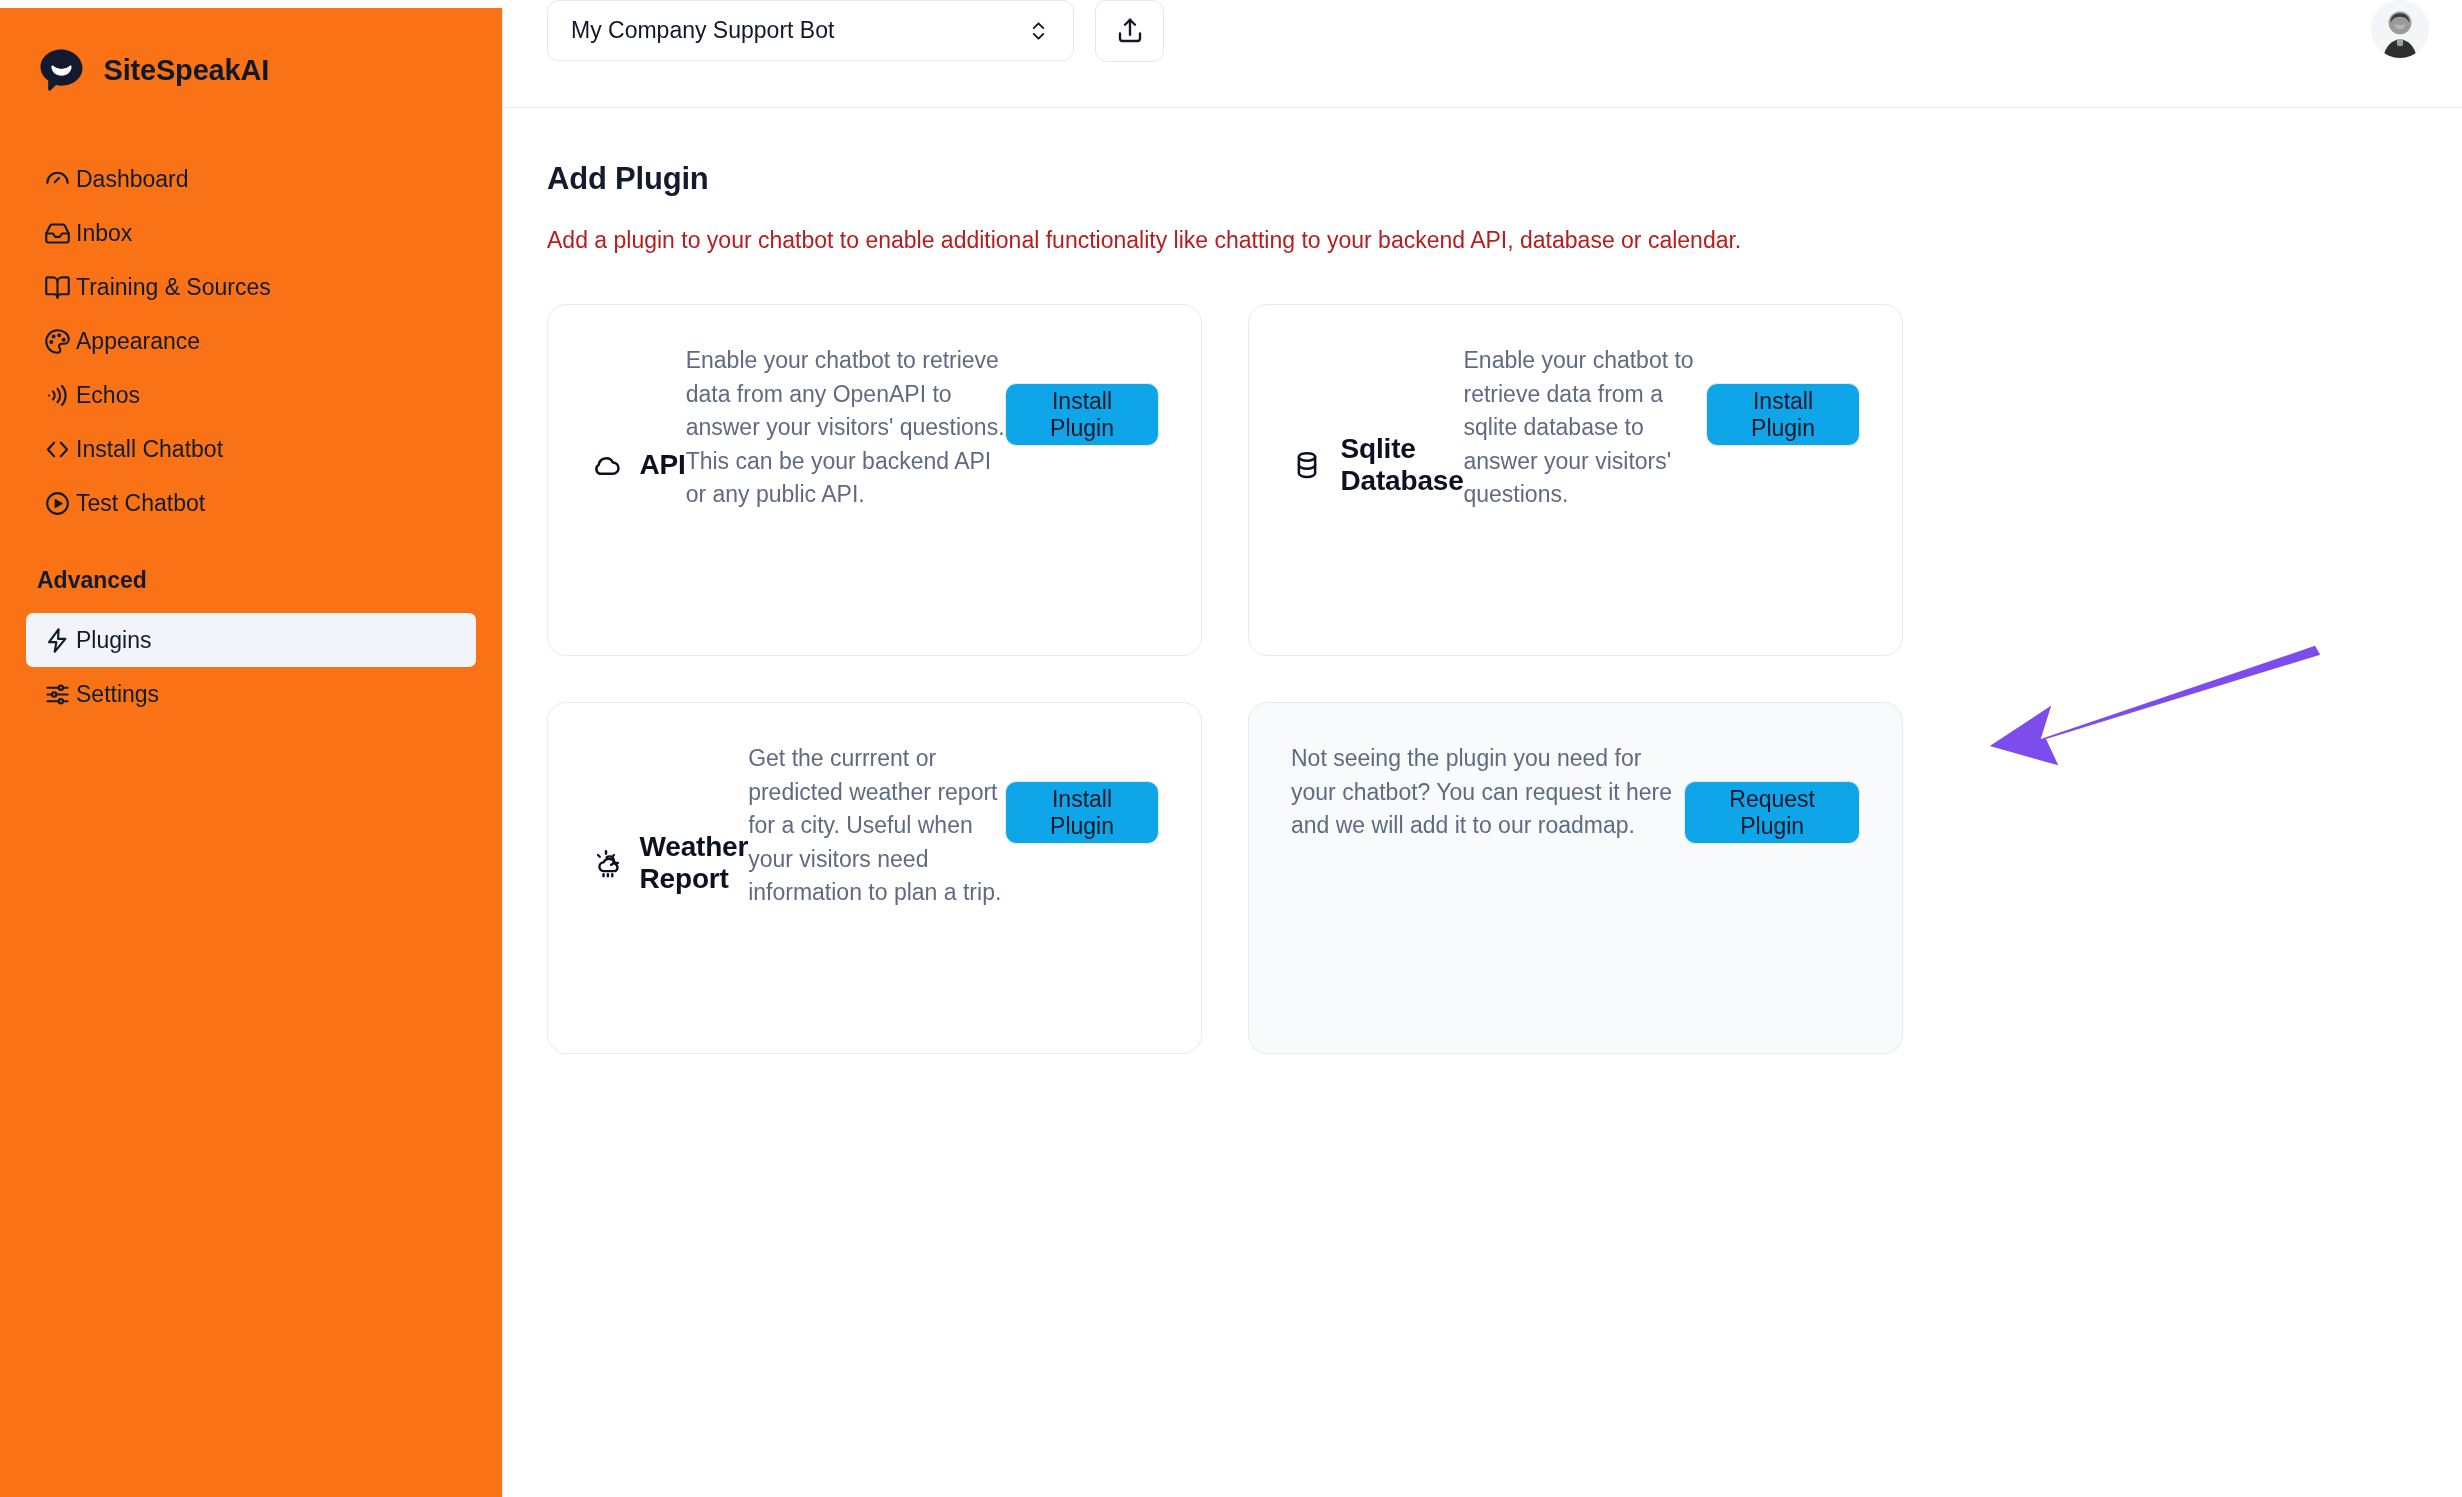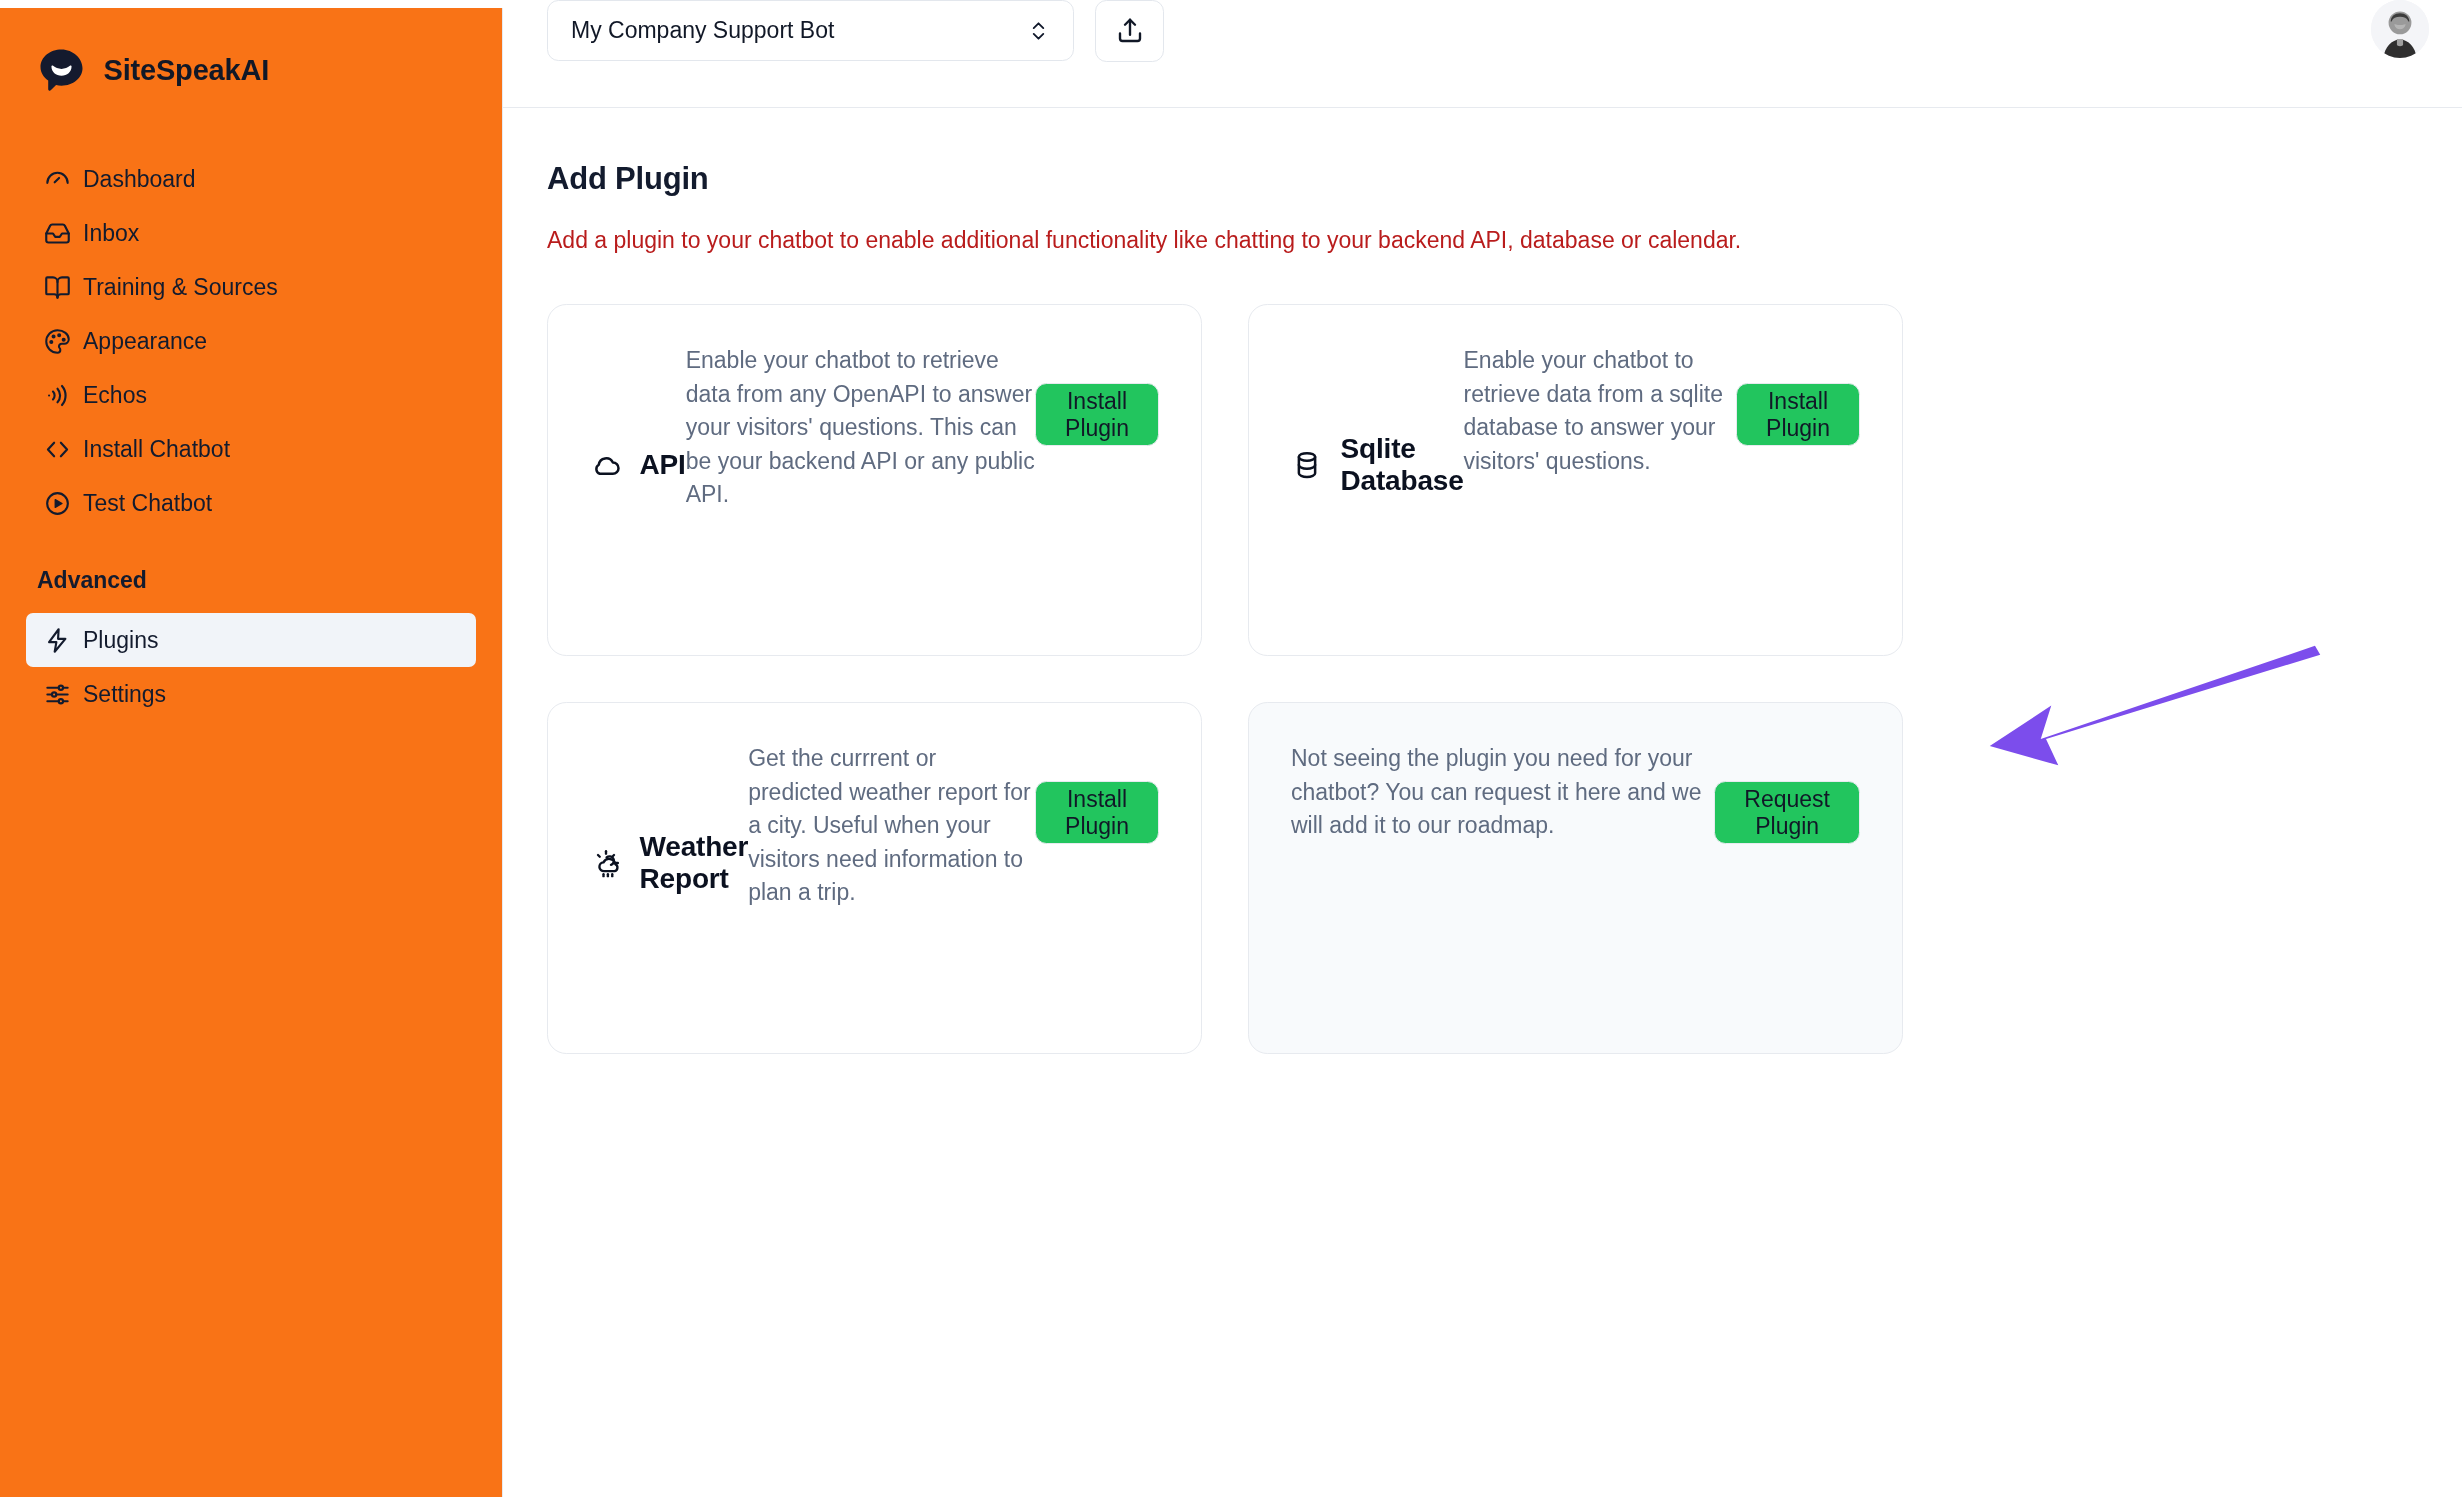--- a/index.html
+++ b/index.html
@@ -49,21 +49,21 @@
     font-weight: 700;
     color: #111827;
     letter-spacing: -0.2px;
   }
 
   .nav { padding-top: 28px; }
 
   .nav-item {
     display: flex;
     align-items: center;
-    gap: 11px;
+    gap: 4px;
     height: 54px;
     margin: 0 26px;
     padding-left: 16px;
     border-radius: 10.5px;
     cursor: pointer;
     color: #131b2e;
   }
   .nav-item.active { background: #f1f4f9; border-radius: 7px; }
 
   .nav-icon {
@@ -221,24 +221,24 @@
     font-size: 23px;
     line-height: 1.46;
     color: #5f6b80;
     margin-bottom: auto;
   }
 
   .card-btn {
     align-self: flex-start;
     margin-top: 39px;
     height: 63px;
-    padding: 0 29px;
+    padding: 0 44px;
     border: 1.8px solid #e7eaef;
     border-radius: 11.4px;
-    background: #22c55e;
+    background: #0ea5e9;
     font-family: "Liberation Sans", sans-serif;
     font-size: 23px;
     font-weight: 400;
     color: #111827;
     cursor: pointer;
     display: flex;
     align-items: center;
   }
 
   

